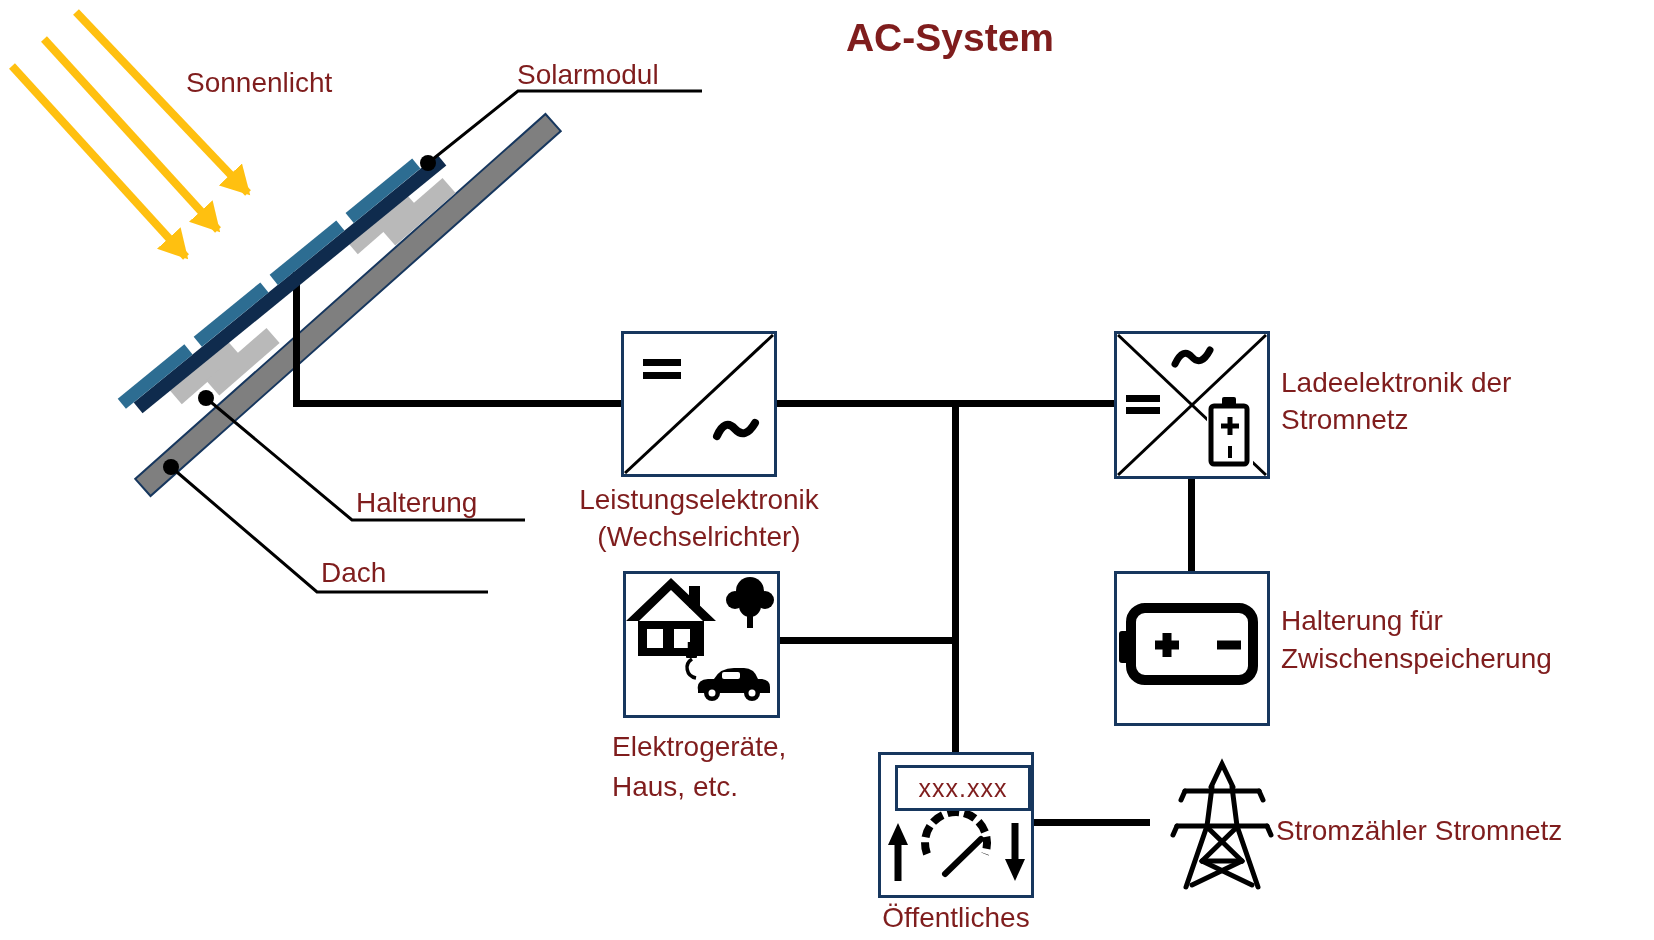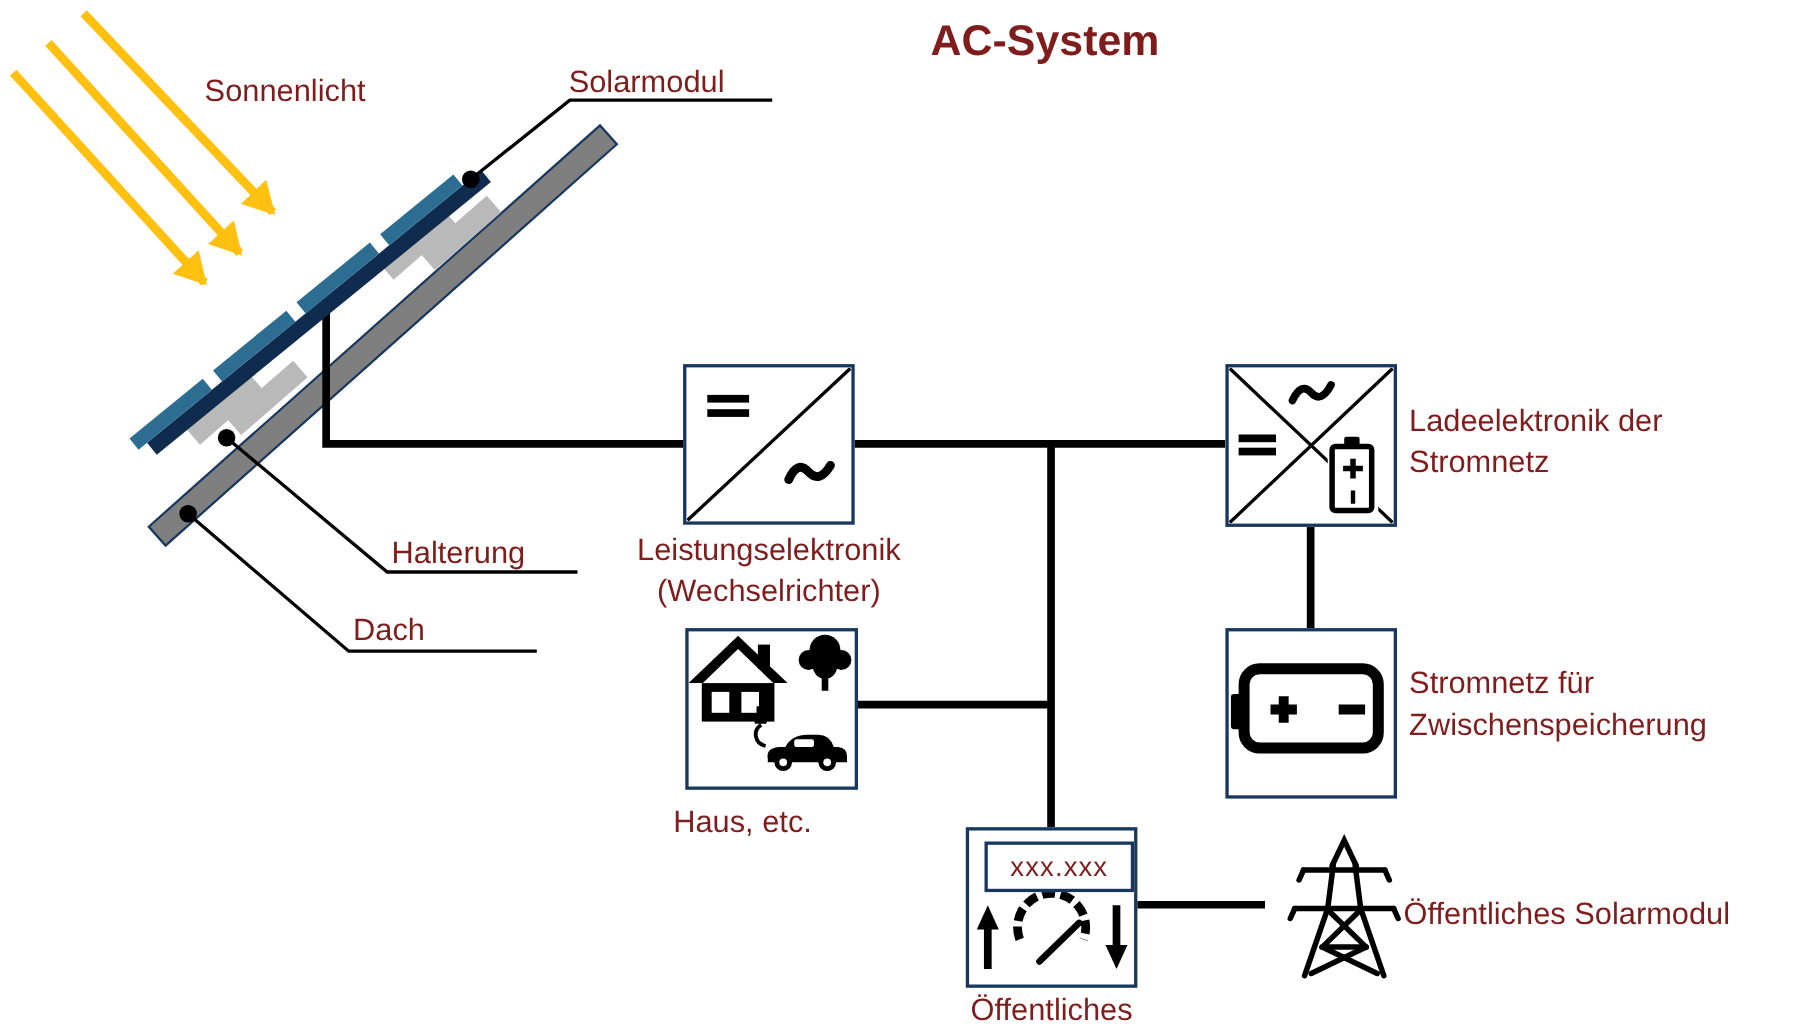--- a/index.html
+++ b/index.html
@@ -138,20 +138,21 @@
         <path d="M16,36 Q14,26 26,25 L32,25 Q38,14 52,14 L62,14 Q72,14 76,25 L80,25 Q88,26 88,33 L88,39 L16,39 Z" fill="#000"></path>
         <rect x="40" y="18" width="18" height="7" rx="2" fill="#fff"></rect>
         <circle cx="30" cy="39" r="8" fill="#000"></circle>
           <circle cx="30" cy="39" r="3.5" fill="#fff"></circle>
         <circle cx="70" cy="39" r="8" fill="#000"></circle>
           <circle cx="70" cy="39" r="3.5" fill="#fff"></circle>
       </g>
     </svg>
   </div>
   <div class="lbl" style="left:612px;top:727px;line-height:40px;">
+    <span>Elektrogeräte,</span>
     <span>Haus, etc.</span>
   </div>
 
   <div class="box" style="left:1114px;top:331px;width:156px;height:148px;">
     <svg width="150" height="142" viewBox="0 0 150 142">
       <g stroke="#000" stroke-width="3">
         <line x1="1" y1="1" x2="149" y2="141"></line>
         <line x1="1" y1="141" x2="149" y2="1"></line>
       </g>
       <path d="M58,30 Q66,13 75,23 Q84,33 93,16" fill="none" stroke="#000" stroke-width="7" stroke-linecap="round"></path>
@@ -179,21 +180,21 @@
       <g>
         <rect x="2" y="57" width="13" height="32" rx="3" fill="#000"></rect>
         <rect x="14" y="34" width="122" height="72" rx="14" fill="none" stroke="#000" stroke-width="10"></rect>
         <path d="M38,71 H62" stroke="#000" stroke-width="9"></path>
         <path d="M50,59 V83" stroke="#000" stroke-width="9"></path>
         <path d="M100,71 H124" stroke="#000" stroke-width="9"></path>
       </g>
     </svg>
   </div>
   <div class="lbl" style="left:1281px;top:602px;line-height:38px;">
-    <span>Stromnetz für</span>
+    <span>Halterung für</span>
     <span>Zwischenspeicherung</span>
   </div>
 
   <div class="box" style="left:878px;top:752px;width:156px;height:146px;">
     <svg width="150" height="140" viewBox="0 0 150 140">
       <g>
         <line x1="17" y1="126" x2="17" y2="86" stroke="#000" stroke-width="7"></line>
         <polygon points="17,68 7,90 27,90" fill="#000"></polygon>
       </g>
       <g>
@@ -204,15 +205,15 @@
         <path d="M46,99 A31 31 0 1 1 104,99" fill="none" stroke="#000" stroke-width="8" stroke-dasharray="12 5"></path>
         <line x1="64" y1="119" x2="100" y2="84" stroke="#000" stroke-width="6" stroke-linecap="round"></line>
       </g>
     </svg>
     <div class="display">
       <span>xxx.xxx</span>
     </div>
   </div>
   <div class="lbl center" style="left:865px;top:899px;width:182px;">Öffentliches</div>
 
-  <div class="lbl" style="left:1276px;top:812px;">Öffentliches Solarmodul</div>
+  <div class="lbl" style="left:1276px;top:812px;">Stromzähler Stromnetz</div>
 
 </div>
 
 </body></html>

